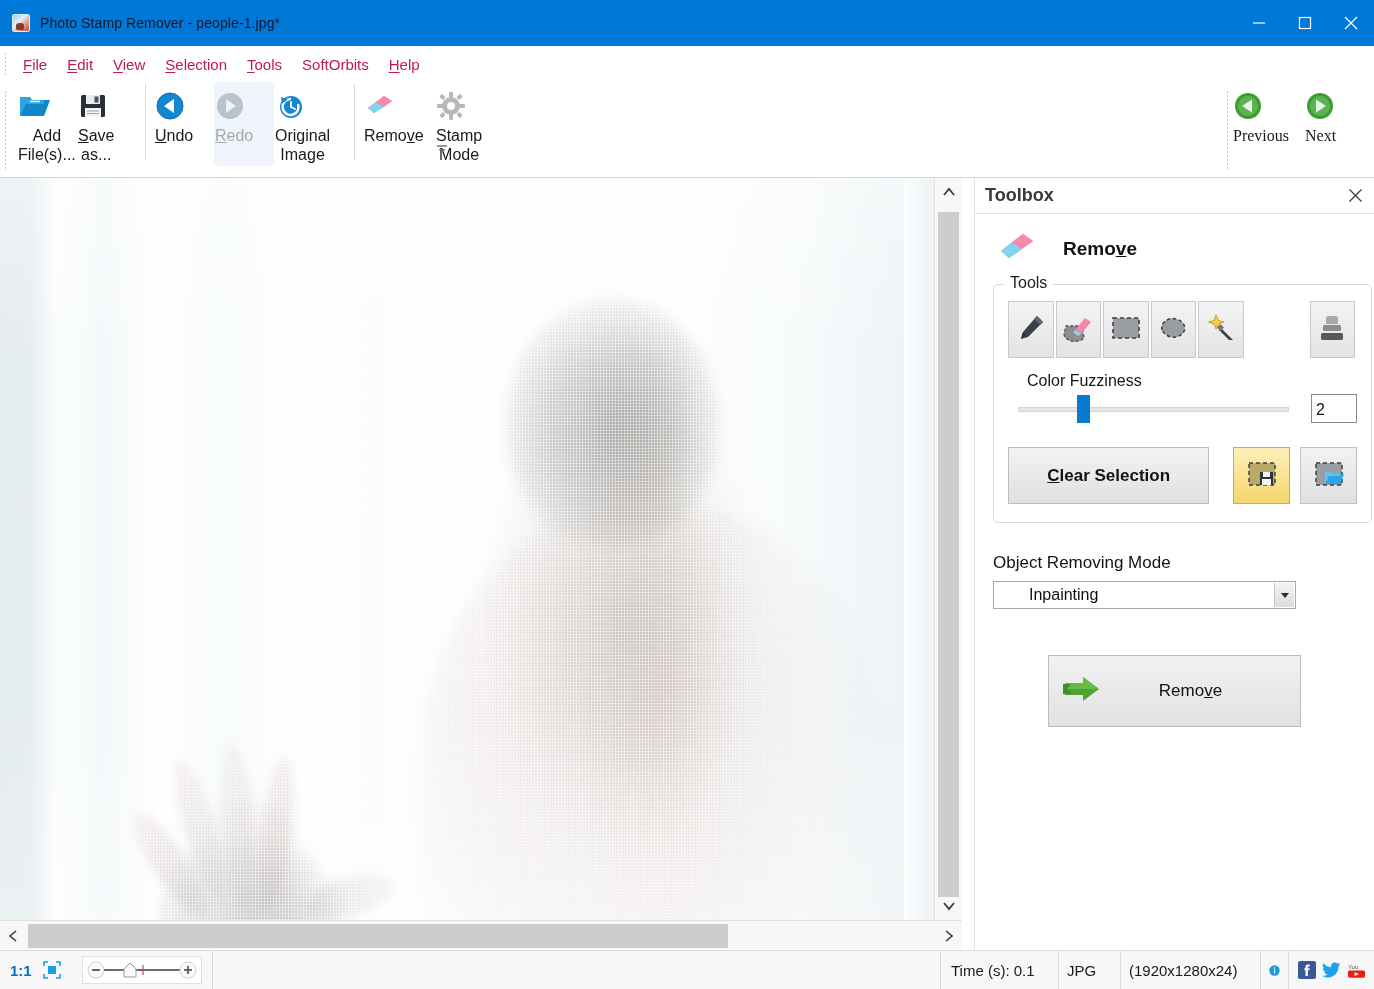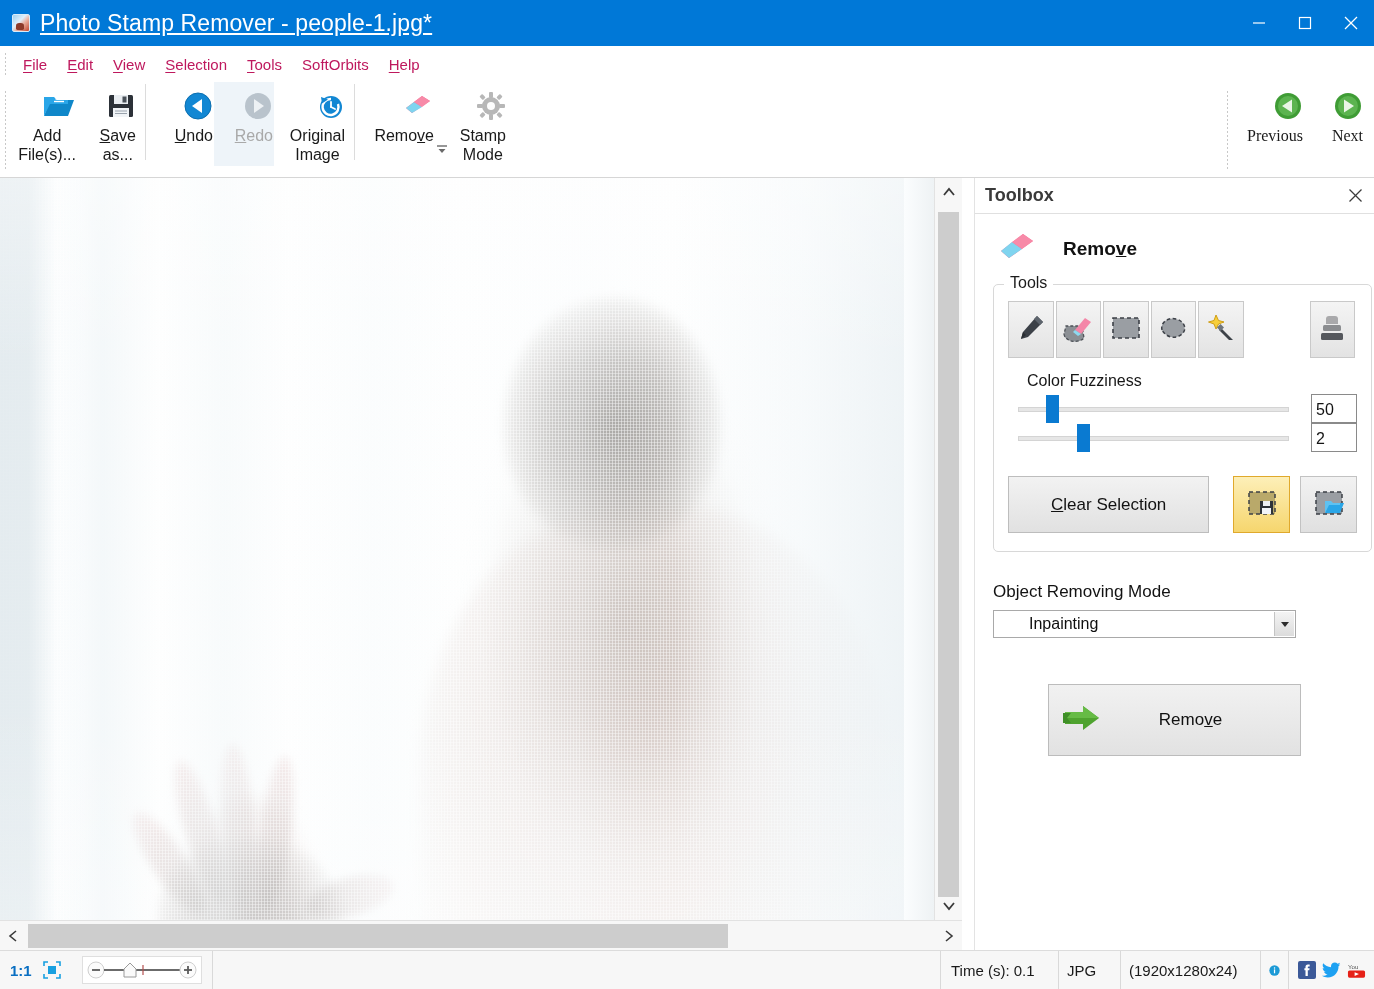--- a/index.html
+++ b/index.html
@@ -29,23 +29,22 @@
     border-radius: 2px;
     background: linear-gradient(135deg,#9fd0ef 0%, #dfeffb 40%, #e9b0a0 60%, #c2472f 100%);
     border: 1px solid #d8ecfa;
     position: relative; flex: 0 0 18px;
   }
   .titlebar-icon::after{
     content:""; position:absolute; left:3px; top:8px; width:8px; height:7px;
     background:#8b3a2a; border-radius:40% 40% 20% 20%;
   }
   .title-text {
-    color: #ffffff; font-size: 23px; letter-spacing: .1px;
+    color: #0f172a; font-size: 14px; letter-spacing: .1px;
     white-space: nowrap;
-    text-decoration: underline;
   }
   .win-controls { margin-left: auto; display: flex; height: 46px; }
   .win-btn {
     width: 46px; height: 46px; display: flex; align-items: center; justify-content: center;
     cursor: default;
   }
   .win-btn svg { display: block; }
 
   
   .menubar {
@@ -80,21 +79,21 @@
   }
   .tb-grip {
     position: absolute; left: 4px; top: 8px; width: 3px; height: 80px;
     background-image: radial-gradient(#c8c8c8 40%, transparent 41%);
     background-size: 3px 4px;
   }
   .tb-group { display: flex; align-items: flex-start; height: 84px; padding: 0 3px; }
   .tb-sep { width: 1px; height: 76px; background: #dcdcdc; margin: 2px 5px 0 5px; }
   .tb-btn {
     width: 60px; min-width: 52px; height: 84px;
-    display: flex; flex-direction: column; align-items: flex-end;
+    display: flex; flex-direction: column; align-items: flex-start;
     padding-top: 6px; cursor: default;
     border: 1px solid transparent;
   }
   .tb-btn.disabled { color: #a6a6a6; }
   .tb-btn.hover-active { background: #eef4f9; }
   .tb-ico { height: 34px; display:flex; align-items:center; justify-content:center; }
   .tb-label {
     font-size: 16px; line-height: 19px; text-align: center; color: #1a1a1a;
     margin-top: 3px; white-space: pre-line;
   }
@@ -297,21 +296,21 @@
   }
   .slider .thumb {
     position: absolute; top: 0; width: 13px; height: 28px; background: #0a7ad1;
   }
   .num-box {
     width: 46px; height: 29px; border: 1px solid #8a8a8a; background: #fff;
     font-size: 16px; color: #141414; padding: 2px 0 0 4px;
     font-family: "Liberation Sans", sans-serif;
   }
 
-  .actions-row { display: flex; align-items: center; margin-top: 24px; }
+  .actions-row { display: flex; align-items: center; margin-top: 24px; font-weight: bold; }
   .btn-clear {
     width: 202px; height: 57px;
     background: linear-gradient(180deg,#f2f2f2,#e1e1e1);
     border: 1px solid #bdbdbd;
     font-size: 17px; color: #121212; cursor: default;
     display: flex; align-items: center; justify-content: center;
     font-family: "Liberation Sans", sans-serif;
   }
   .sel-btn {
     width: 57px; height: 57px; margin-left: 10px;
@@ -687,27 +686,20 @@
                 <svg width="30" height="32" viewBox="0 0 30 32">
                   <path d="M12 4 h6 a3 3 0 0 1 3 3 v5 h-12 v-5 a3 3 0 0 1 3 -3 z" fill="#a9a9ab"></path>
                   <rect x="6" y="13" width="18" height="6" rx="1.5" fill="#8b8d90"></rect>
                   <rect x="4" y="21" width="22" height="7" rx="1.5" fill="#55585d"></rect>
                 </svg>
               </span>
             </div>
           </div>
 
           <div class="slider-label">Color Fuzziness</div>
-          <div class="slider-row">
-            <div class="slider">
-              <div class="track"></div>
-              <div class="thumb" style="left:38px"></div>
-            </div>
-            <input class="num-box" type="text" readonly="" value="50" style="">
-          </div>
 
           <div class="slider-row">
             <div class="slider">
               <div class="track"></div>
               <div class="thumb" style="left:69px"></div>
             </div>
             <input class="num-box" type="text" readonly="" value="2" style="">
           </div>
 
           <div class="actions-row">

